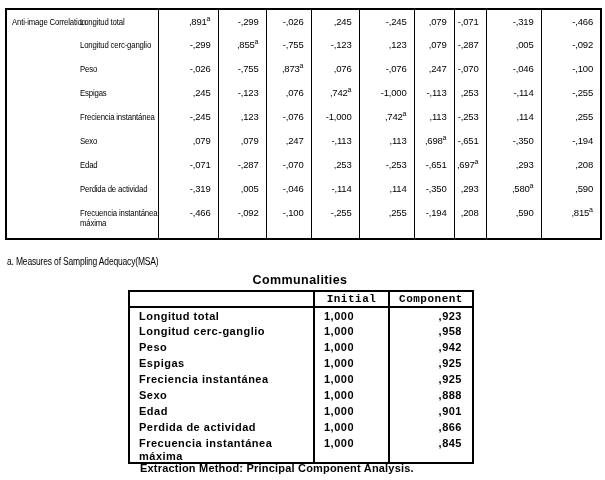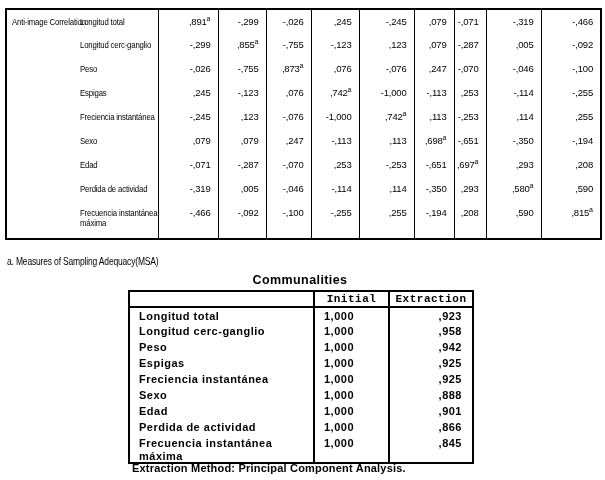--- a/index.html
+++ b/index.html
@@ -68,21 +68,21 @@
   table.comm .vline { border-left: 2px solid #000; }
   table.comm td {
     padding: 0; box-sizing: border-box; height: 16px;
     vertical-align: top; line-height: 12.5px; padding-top: 2px;
   }
   table.comm td.lbl { text-align: left; padding-left: 9px; white-space: pre; }
   table.comm td.init { text-align: center; padding-right: 25px; }
   table.comm td.ext  { text-align: right; padding-right: 10px; margin-left: 42px; }
 
   .comm-footer {
-    position: absolute; left: 132px; top: 462px;
+    position: absolute; left: 140px; top: 462px;
     font-size: 11px; font-weight: bold; letter-spacing: 0.2px;
     white-space: pre;
   }
 </style>
 </head>
 <body>
 
 <div class="page">
 
   <table class="matrix">
@@ -228,21 +228,21 @@
   <table class="comm">
     <colgroup>
       <col style="width:185px">
         <col style="width:75px">
         <col style="width:84px">
     </colgroup>
     <thead>
       <tr>
         <th></th>
         <th class="vline">Initial</th>
-        <th class="vline">Extraction</th>
+        <th class="vline">Component</th>
       </tr>
     </thead>
     <tbody>
         <tr>
           <td class="lbl">Longitud total</td>
           <td class="init vline">1,000</td>
           <td class="ext vline">,923</td>
         </tr>
         <tr>
           <td class="lbl">Longitud cerc-ganglio</td>

